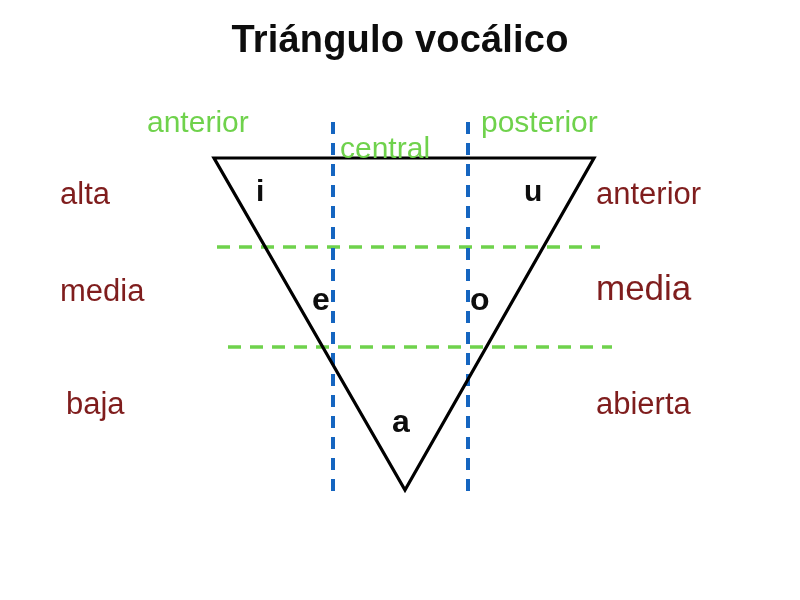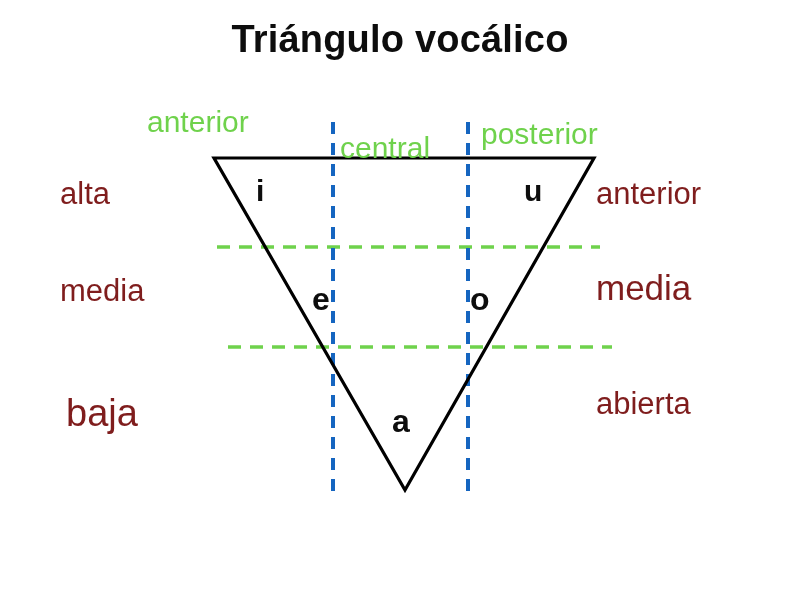--- a/index.html
+++ b/index.html
@@ -41,35 +41,35 @@
   .backness-label {
     position: absolute;
     color: #6fd24c;
     font-size: 30px;
     font-weight: normal;
     white-space: nowrap;
     line-height: 1;
   }
   .backness-anterior { left: 147px; top: 107px; }
   .backness-central  { left: 340px; top: 107px; margin-top: 26px; }
-  .backness-posterior{ left: 481px; top: 119px; text-align: center; }
+  .backness-posterior{ left: 481px; top: 107px; text-align: center; }
 
   
   .height-label {
     position: absolute;
     color: #7f1d1d;
     font-weight: normal;
     white-space: nowrap;
     line-height: 1;
   }
   .h-alta     { left: 60px;  top: 178px; font-size: 31px; }
   .h-cerrada  { left: 596px; top: 178px; font-size: 31px; }
   .h-media-l  { left: 60px;  top: 275px; font-size: 31px; }
   .h-media-r  { left: 596px; top: 270px; font-size: 35px; }
-  .h-baja     { left: 66px;  top: 388px; font-size: 38px; margin-top: 6px; }
+  .h-baja     { left: 66px;  top: 388px; font-size: 31px; }
   .h-abierta  { left: 596px; top: 388px; font-size: 31px; }
 
   
   .vowel {
     position: absolute;
     color: #0d0d0d;
     font-weight: bold;
     line-height: 1;
     white-space: nowrap;
   }

